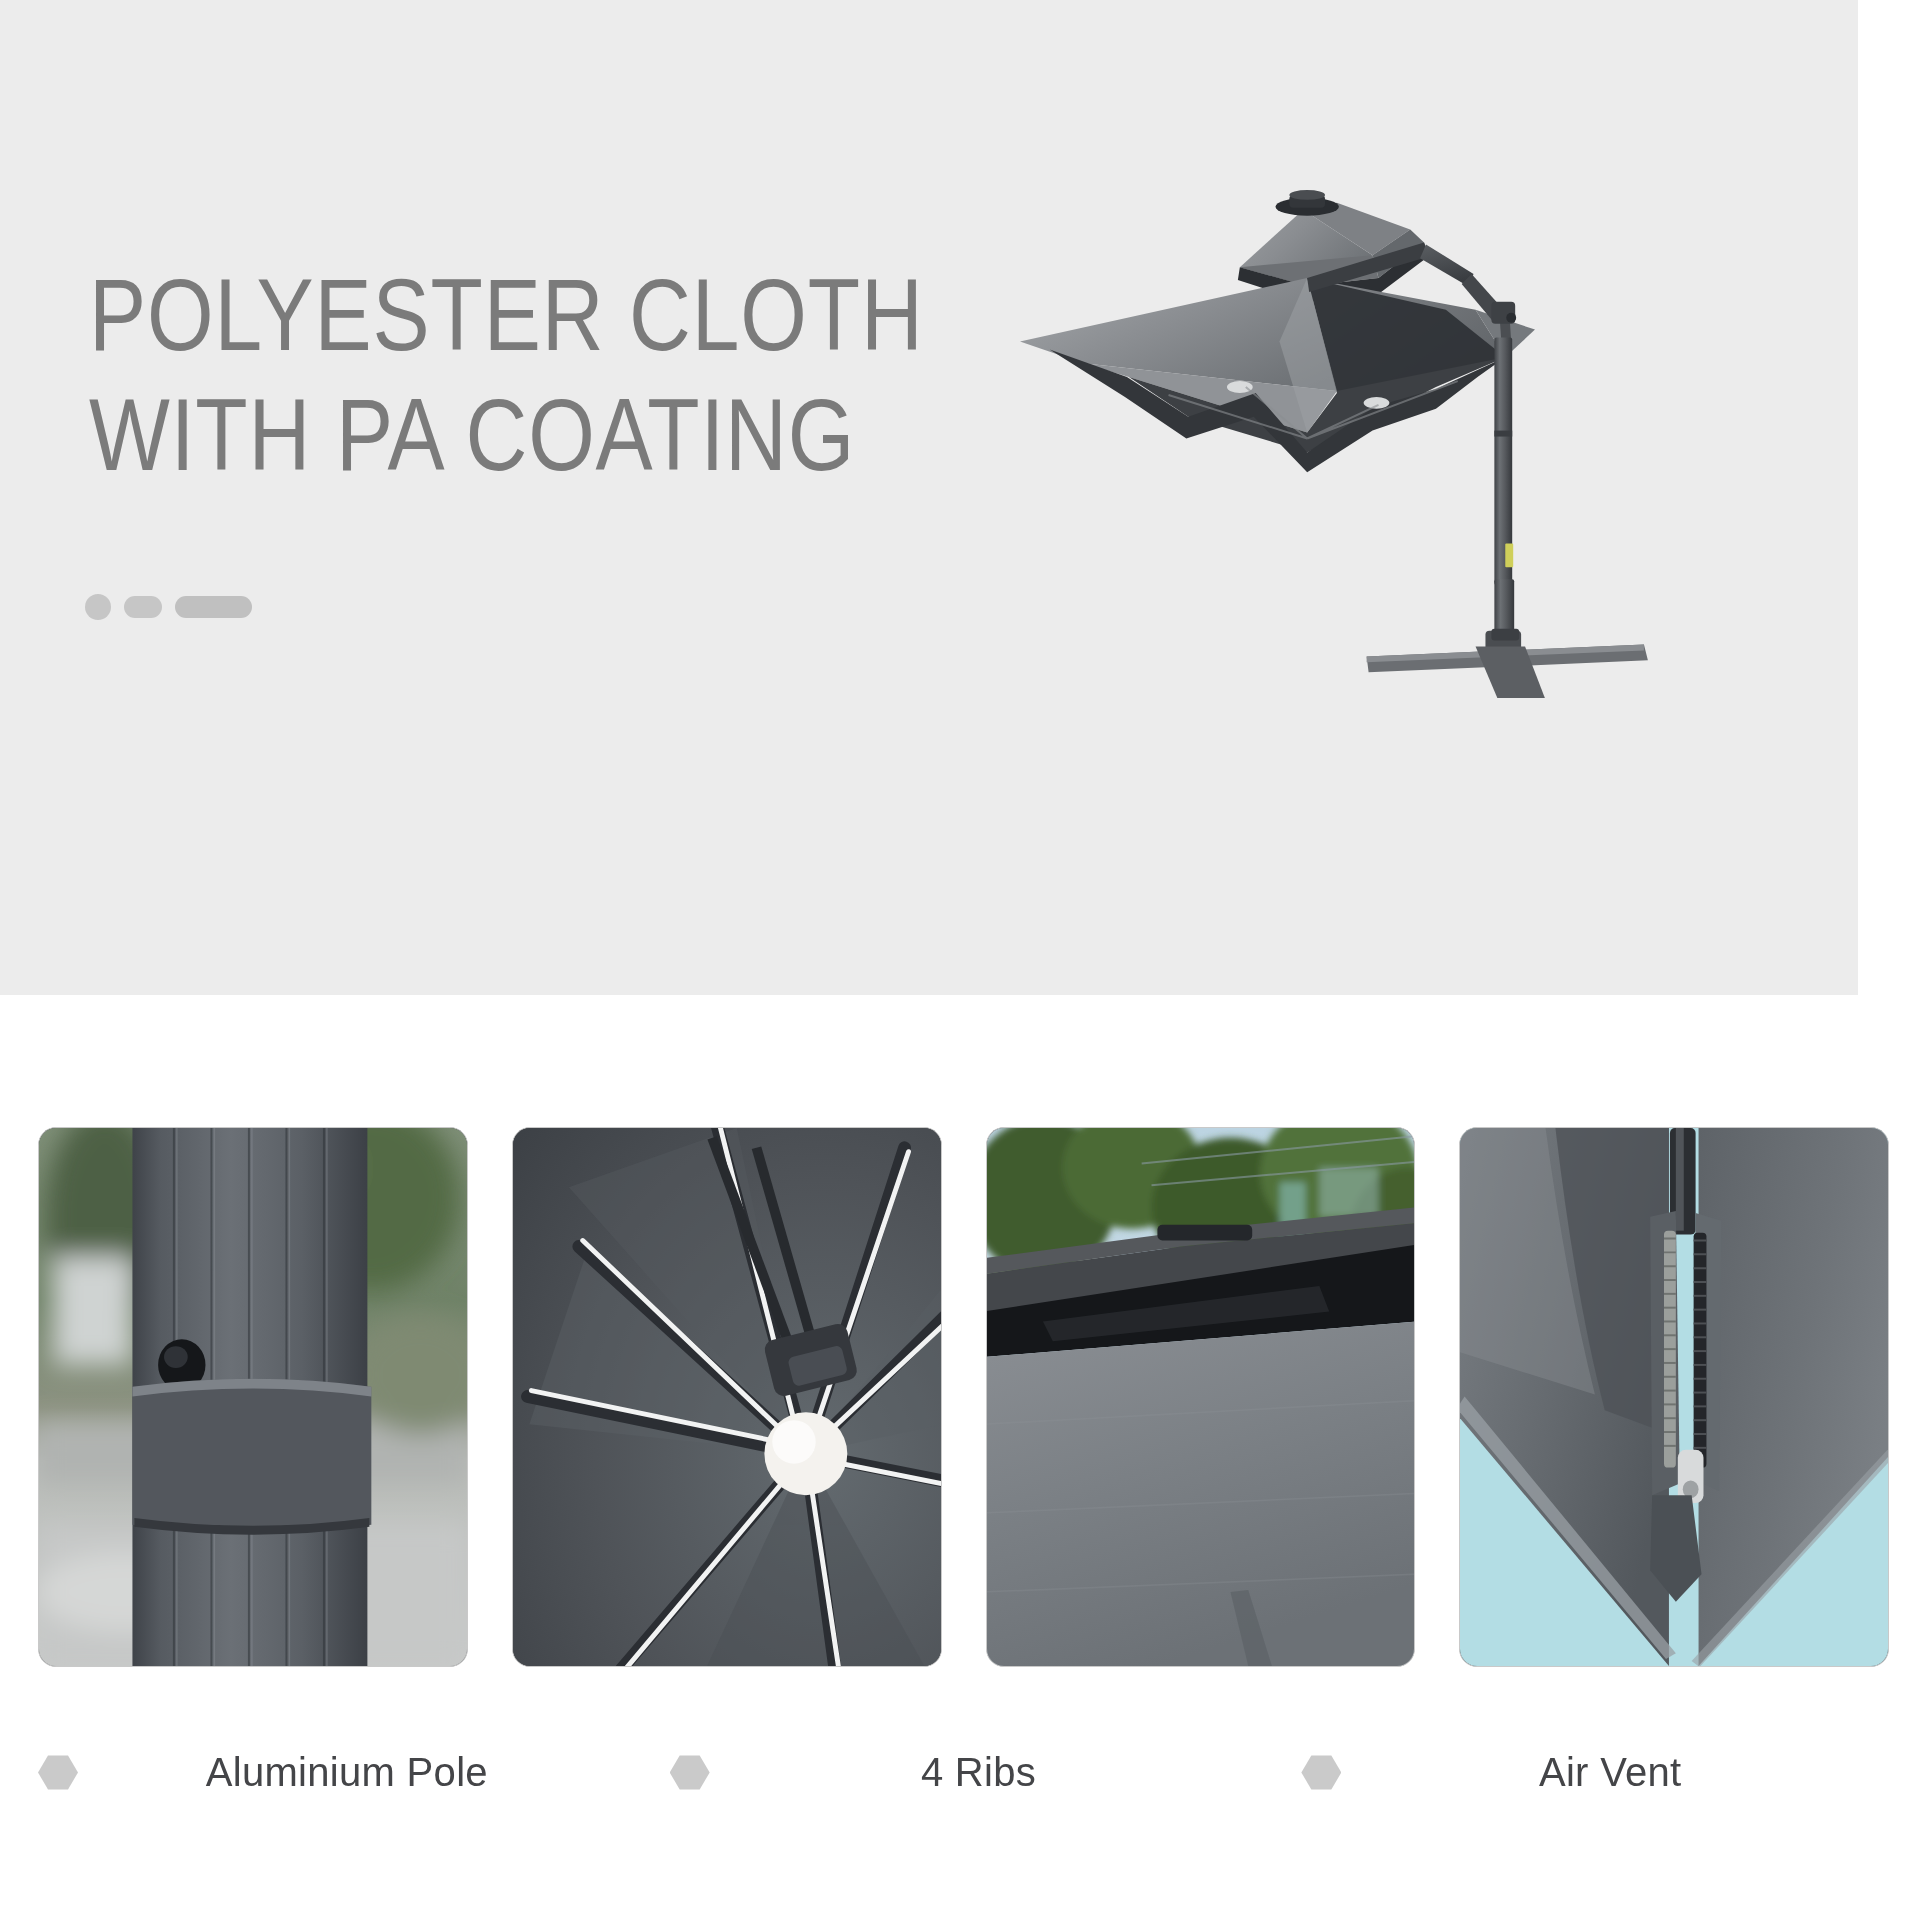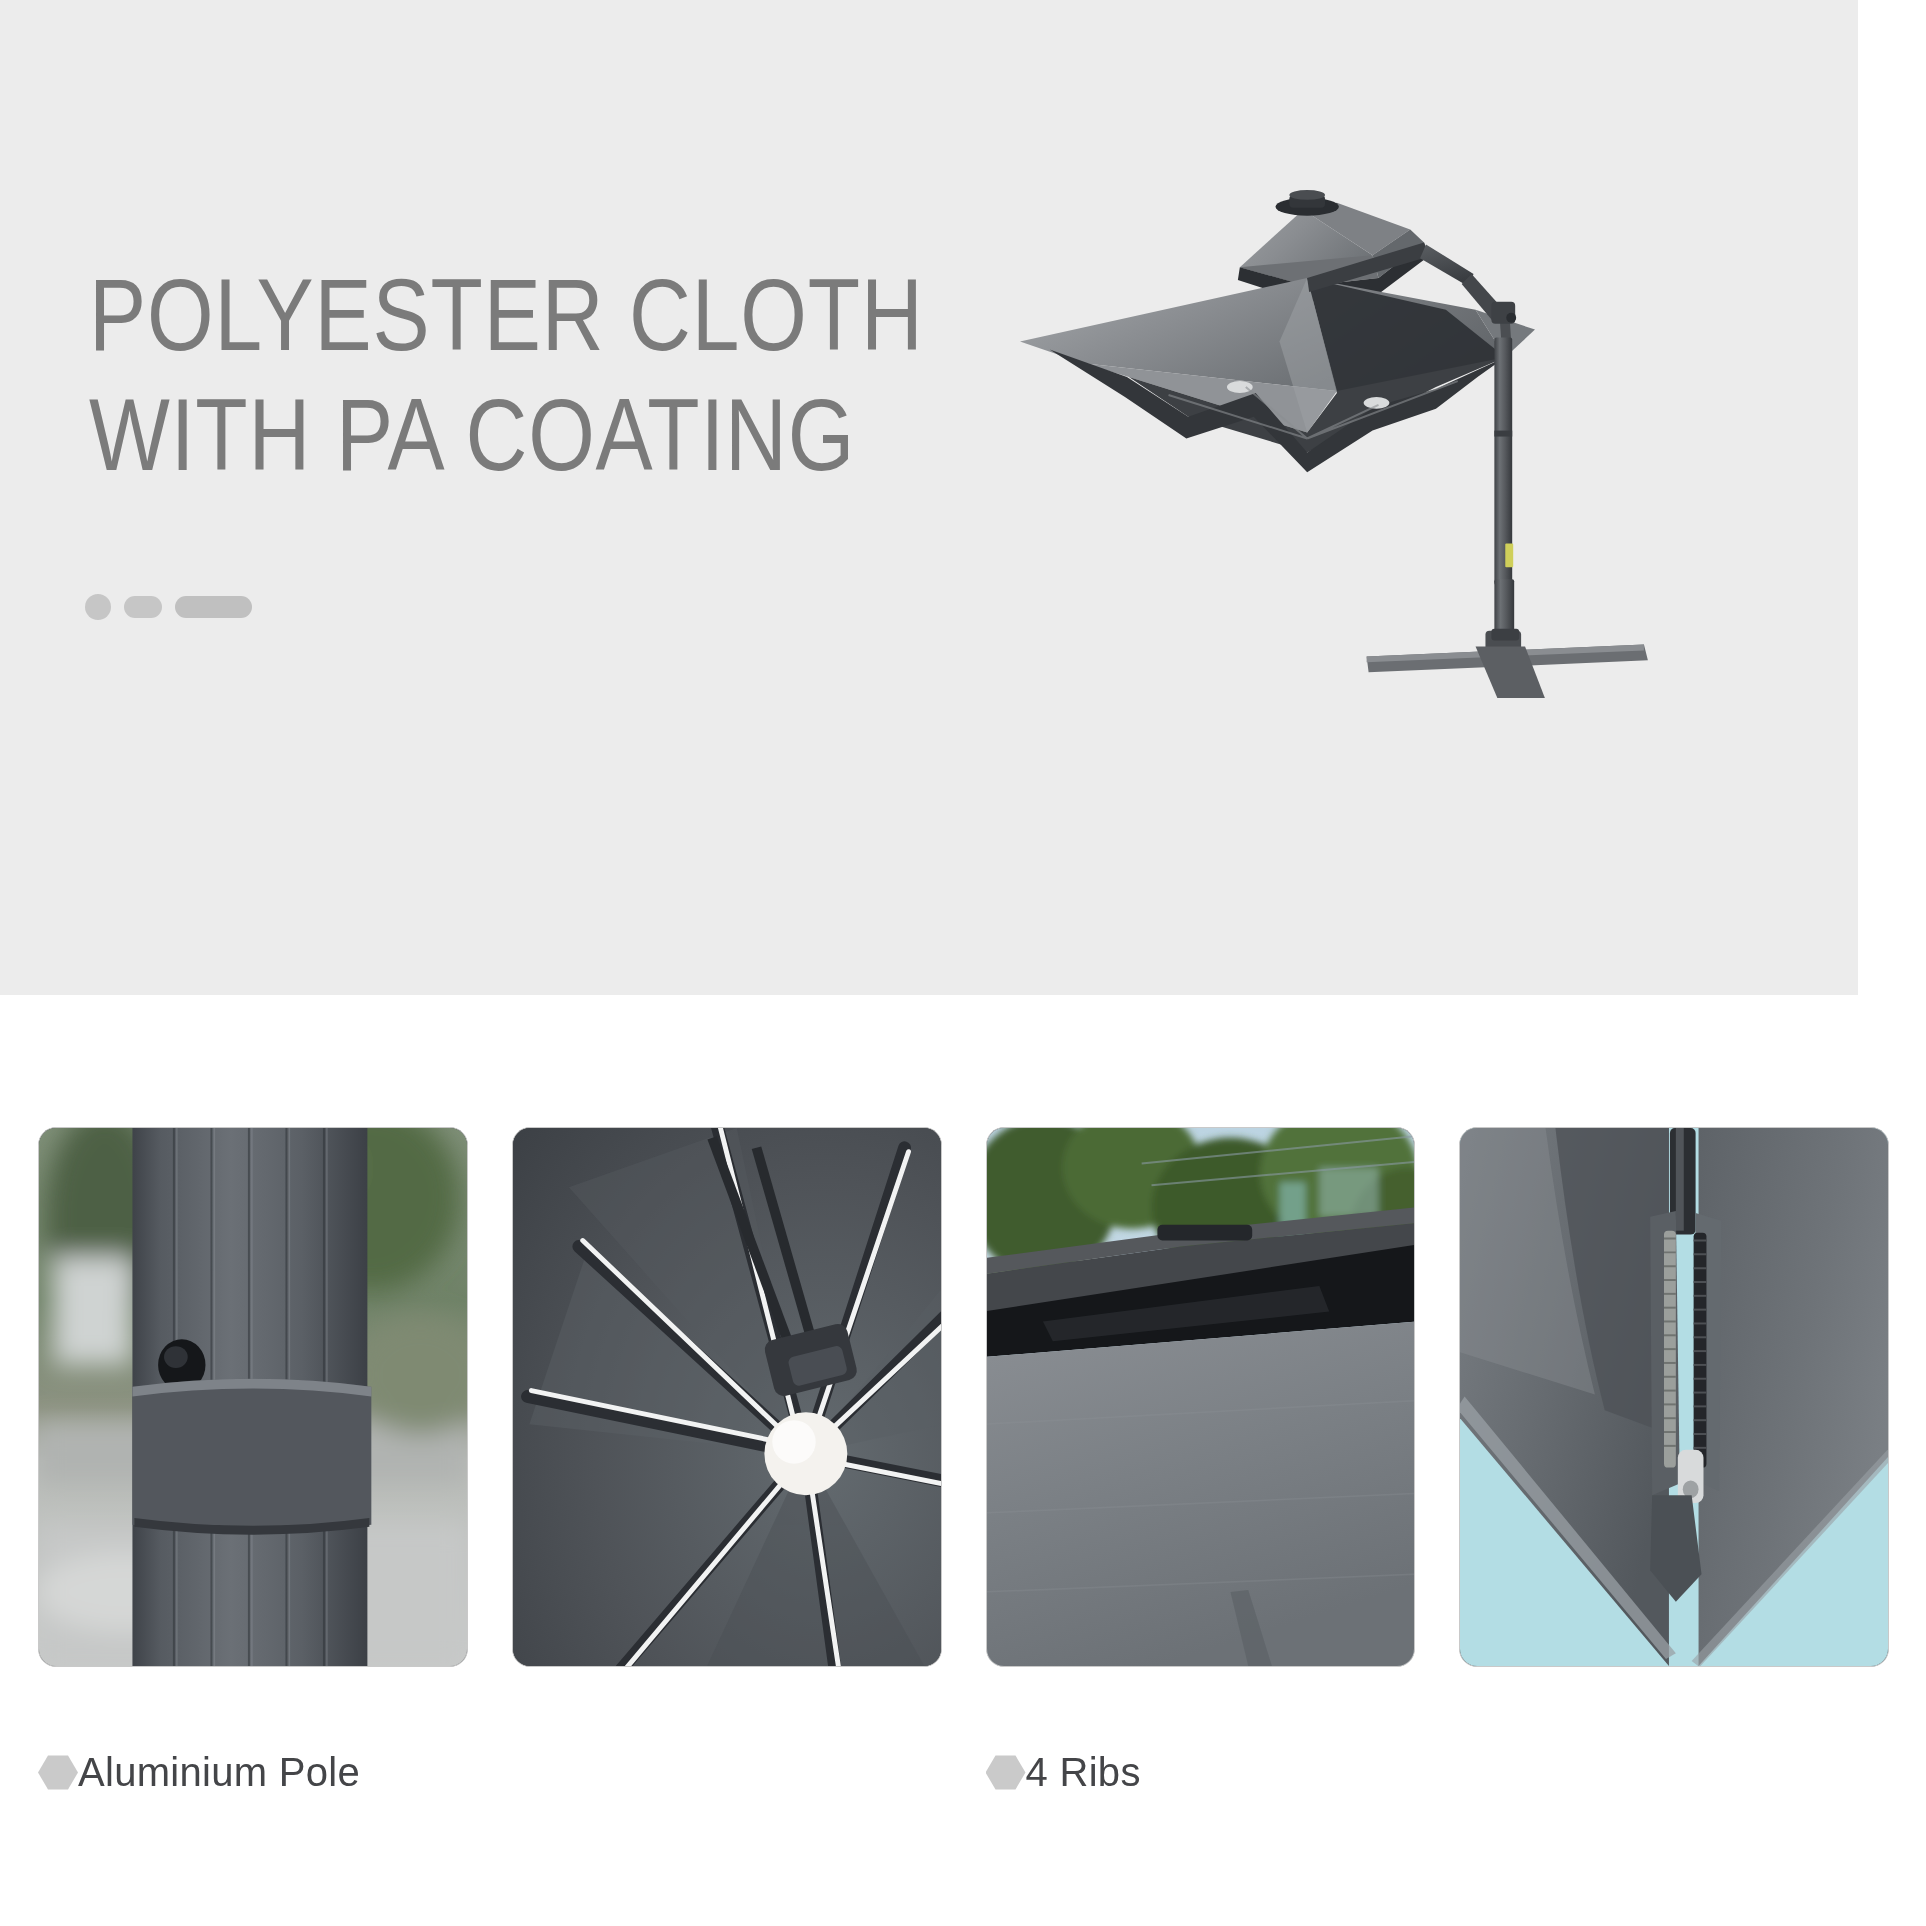--- a/index.html
+++ b/index.html
@@ -48,21 +48,21 @@
   .labels {
     position:absolute; left:38px; top:1718px; width:1851px; height:109px;
     display:flex; gap:44px;
   }
   .label-cell { flex:1; position:relative; display:flex; align-items:center; }
   .hexagon {
     width:40px; height:36px; flex:0 0 auto; background:#cacaca;
     clip-path:polygon(25% 3%, 75% 3%, 100% 50%, 75% 97%, 25% 97%, 0% 50%);
   }
   .label-text {
-    flex:1; font-size:40px; color:#444548;
+    flex:1; text-align:center; font-size:40px; color:#444548;
     font-weight:400; letter-spacing:0.3px; padding-right:10px;
   }
 </style>
 </head>
 <body>
 
 <div class="hero">
 
   <div class="hero-title">POLYESTER CLOTH
 WITH PA COATING</div>
@@ -423,15 +423,19 @@
   <div class="label-cell">
     <span class="hexagon"></span>
     <span class="label-text">Aluminium Pole</span>
   </div>
 
   <div class="label-cell">
     <span class="hexagon"></span>
     <span class="label-text">4 Ribs</span>
   </div>
 
+  <div class="label-cell">
+    <span class="hexagon"></span>
+    <span class="label-text">Air Vent</span>
+  </div>
 
 </div>
 
 
 </body></html>

